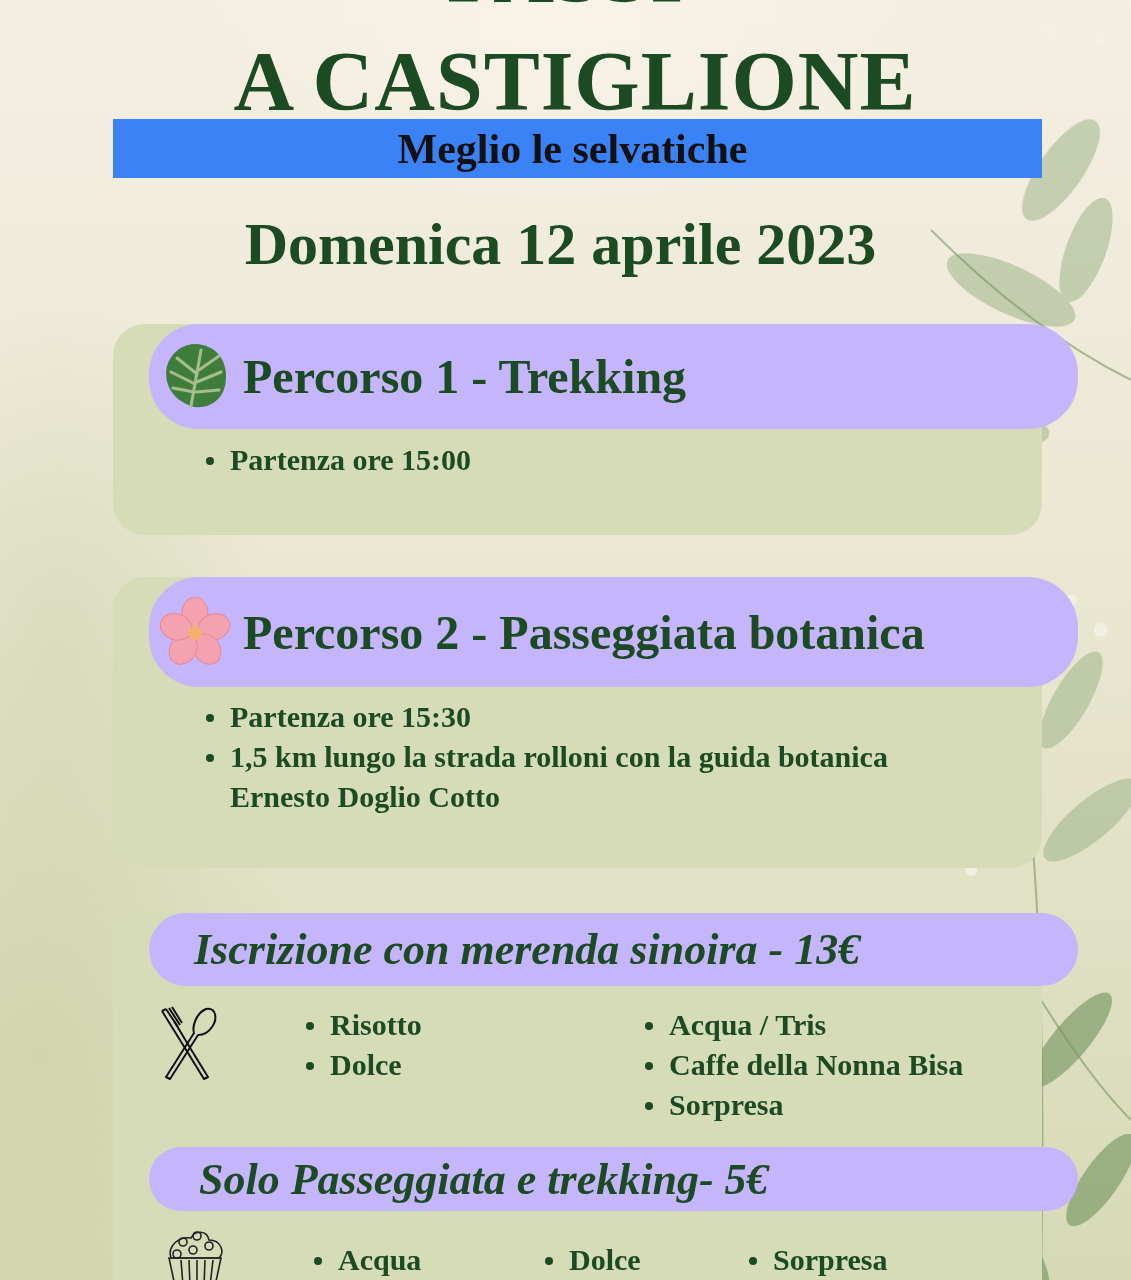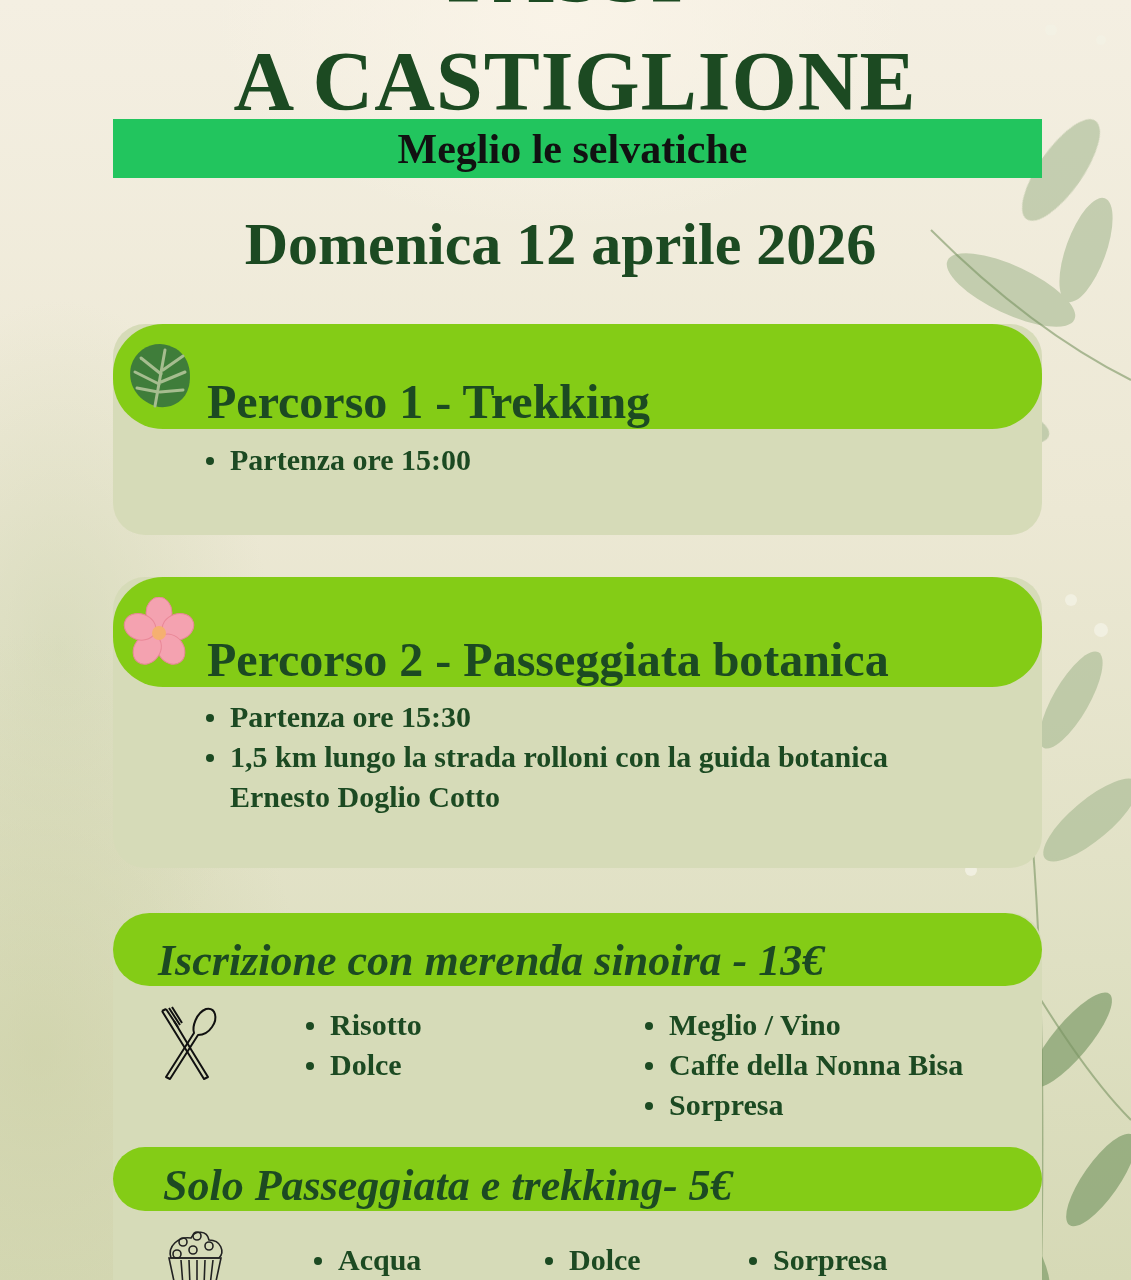--- a/index.html
+++ b/index.html
@@ -17,36 +17,36 @@
   .title-cut {
     position: absolute; left: 0; right: 0; top: -68px; text-align: center;
     font-size: 84px; font-weight: bold; letter-spacing: 1px; line-height: 1;
   }
   .title-main {
     position: absolute; left: 0; width: 1150px; top: 40px; text-align: center;
     font-size: 84px; font-weight: bold; letter-spacing: 1px; line-height: 1;
   }
   .subtitle-band {
     position: absolute; left: 113px; top: 119px; width: 929px; height: 59px;
-    background: #22c55e;
+    background: #3b82f6;
     display: flex; align-items: center; justify-content: center;
   }
   .subtitle-band span { font-size: 42px; font-weight: bold; color: #111; margin-left: -10px; }
   .date {
     position: absolute; left: 0; width: 1131px; top: 214px; text-align: center;
     font-size: 60px; font-weight: bold; line-height: 1; padding-right: 0;
   }
   .date span { display: inline-block; margin-left: -10px; }
 
   .panel-body {
     position: absolute; background: #d6dbb8; border-radius: 32px;
   }
   .pill {
-    position: absolute; background: #84cc16; border-radius: 50px;
-    display: flex; align-items: flex-end;
+    position: absolute; background: #c4b5fd; border-radius: 50px;
+    display: flex; align-items: center; margin-left: 36px;
   }
   .pill-title { font-size: 48px; font-weight: bold; white-space: nowrap; }
   .pill-title.small { font-size: 44px; font-style: italic; }
 
   ul.bullets { list-style: none; margin: 0; padding: 0; position: absolute; }
   ul.bullets li {
     font-size: 30px; font-weight: bold; line-height: 40px; position: relative;
     padding-left: 26px; white-space: nowrap;
   }
   ul.bullets li::before {
@@ -91,21 +91,21 @@
       <circle cx="100" cy="870" r="6"></circle>
       <circle cx="140" cy="1230" r="9"></circle>
   </g>
 </svg>
 
 <div class="title-cut">PASSI</div>
 <div class="title-main">A CASTIGLIONE</div>
 <div class="subtitle-band">
   <span>Meglio le selvatiche</span>
 </div>
-<div class="date"><span>Domenica 12 aprile 2026</span></div>
+<div class="date"><span>Domenica 12 aprile 2023</span></div>
 
 <div class="panel-body" style="left:113px; top:324px; width:929px; height:211px;"></div>
 <div class="pill" style="left:113px; top:324px; width:929px; height:105px;">
   <svg class="icon" style="left:12px; top:18px;" width="70" height="68" viewBox="0 0 70 68">
     <path d="M35 2 C60 4 68 24 64 44 C60 62 42 68 30 64 C12 58 2 42 6 24 C10 10 22 2 35 2 Z" fill="#3f7d3a"></path>
     <g stroke="#a6bd8f" stroke-width="3" fill="none" stroke-linecap="round">
       <path d="M30 64 L40 8"></path>
       <path d="M34 42 L10 30"></path>
         <path d="M33 50 L12 46"></path>
         <path d="M36 32 L16 16"></path>
@@ -151,21 +151,21 @@
     <path d="M4 6 L30 48 L46 74 L50 72 L34 46 L16 16"></path>
     <path d="M4 6 L8 4 M8 4 L20 22 M11 3 L22 20 M14 2 L24 18"></path>
     <path d="M48 4 C58 2 60 14 54 22 C50 28 44 30 40 30 L12 74 L8 72 L36 28 C34 22 38 8 48 4 Z"></path>
   </g>
 </svg>
 <ul class="bullets" style="left:304px; top:1005px;">
   <li>Risotto</li>
   <li>Dolce</li>
 </ul>
 <ul class="bullets" style="left:643px; top:1005px;">
-  <li>Meglio / Vino</li>
+  <li>Acqua / Tris</li>
   <li>Caffe della Nonna Bisa</li>
   <li>Sorpresa</li>
 </ul>
 
 <div class="pill" style="left:113px; top:1147px; width:929px; height:64px;">
   <span class="pill-title small" style="margin-left:50px;">Solo Passeggiata e trekking- 5€</span>
 </div>
 <svg class="icon" style="left:163px; top:1228px;" width="64" height="60" viewBox="0 0 64 60">
   <g fill="none" stroke="#222" stroke-width="1.6">
     <path d="M8 30 C4 18 16 8 28 10 C32 2 44 2 46 12 C58 12 62 24 56 30 Z"></path>

